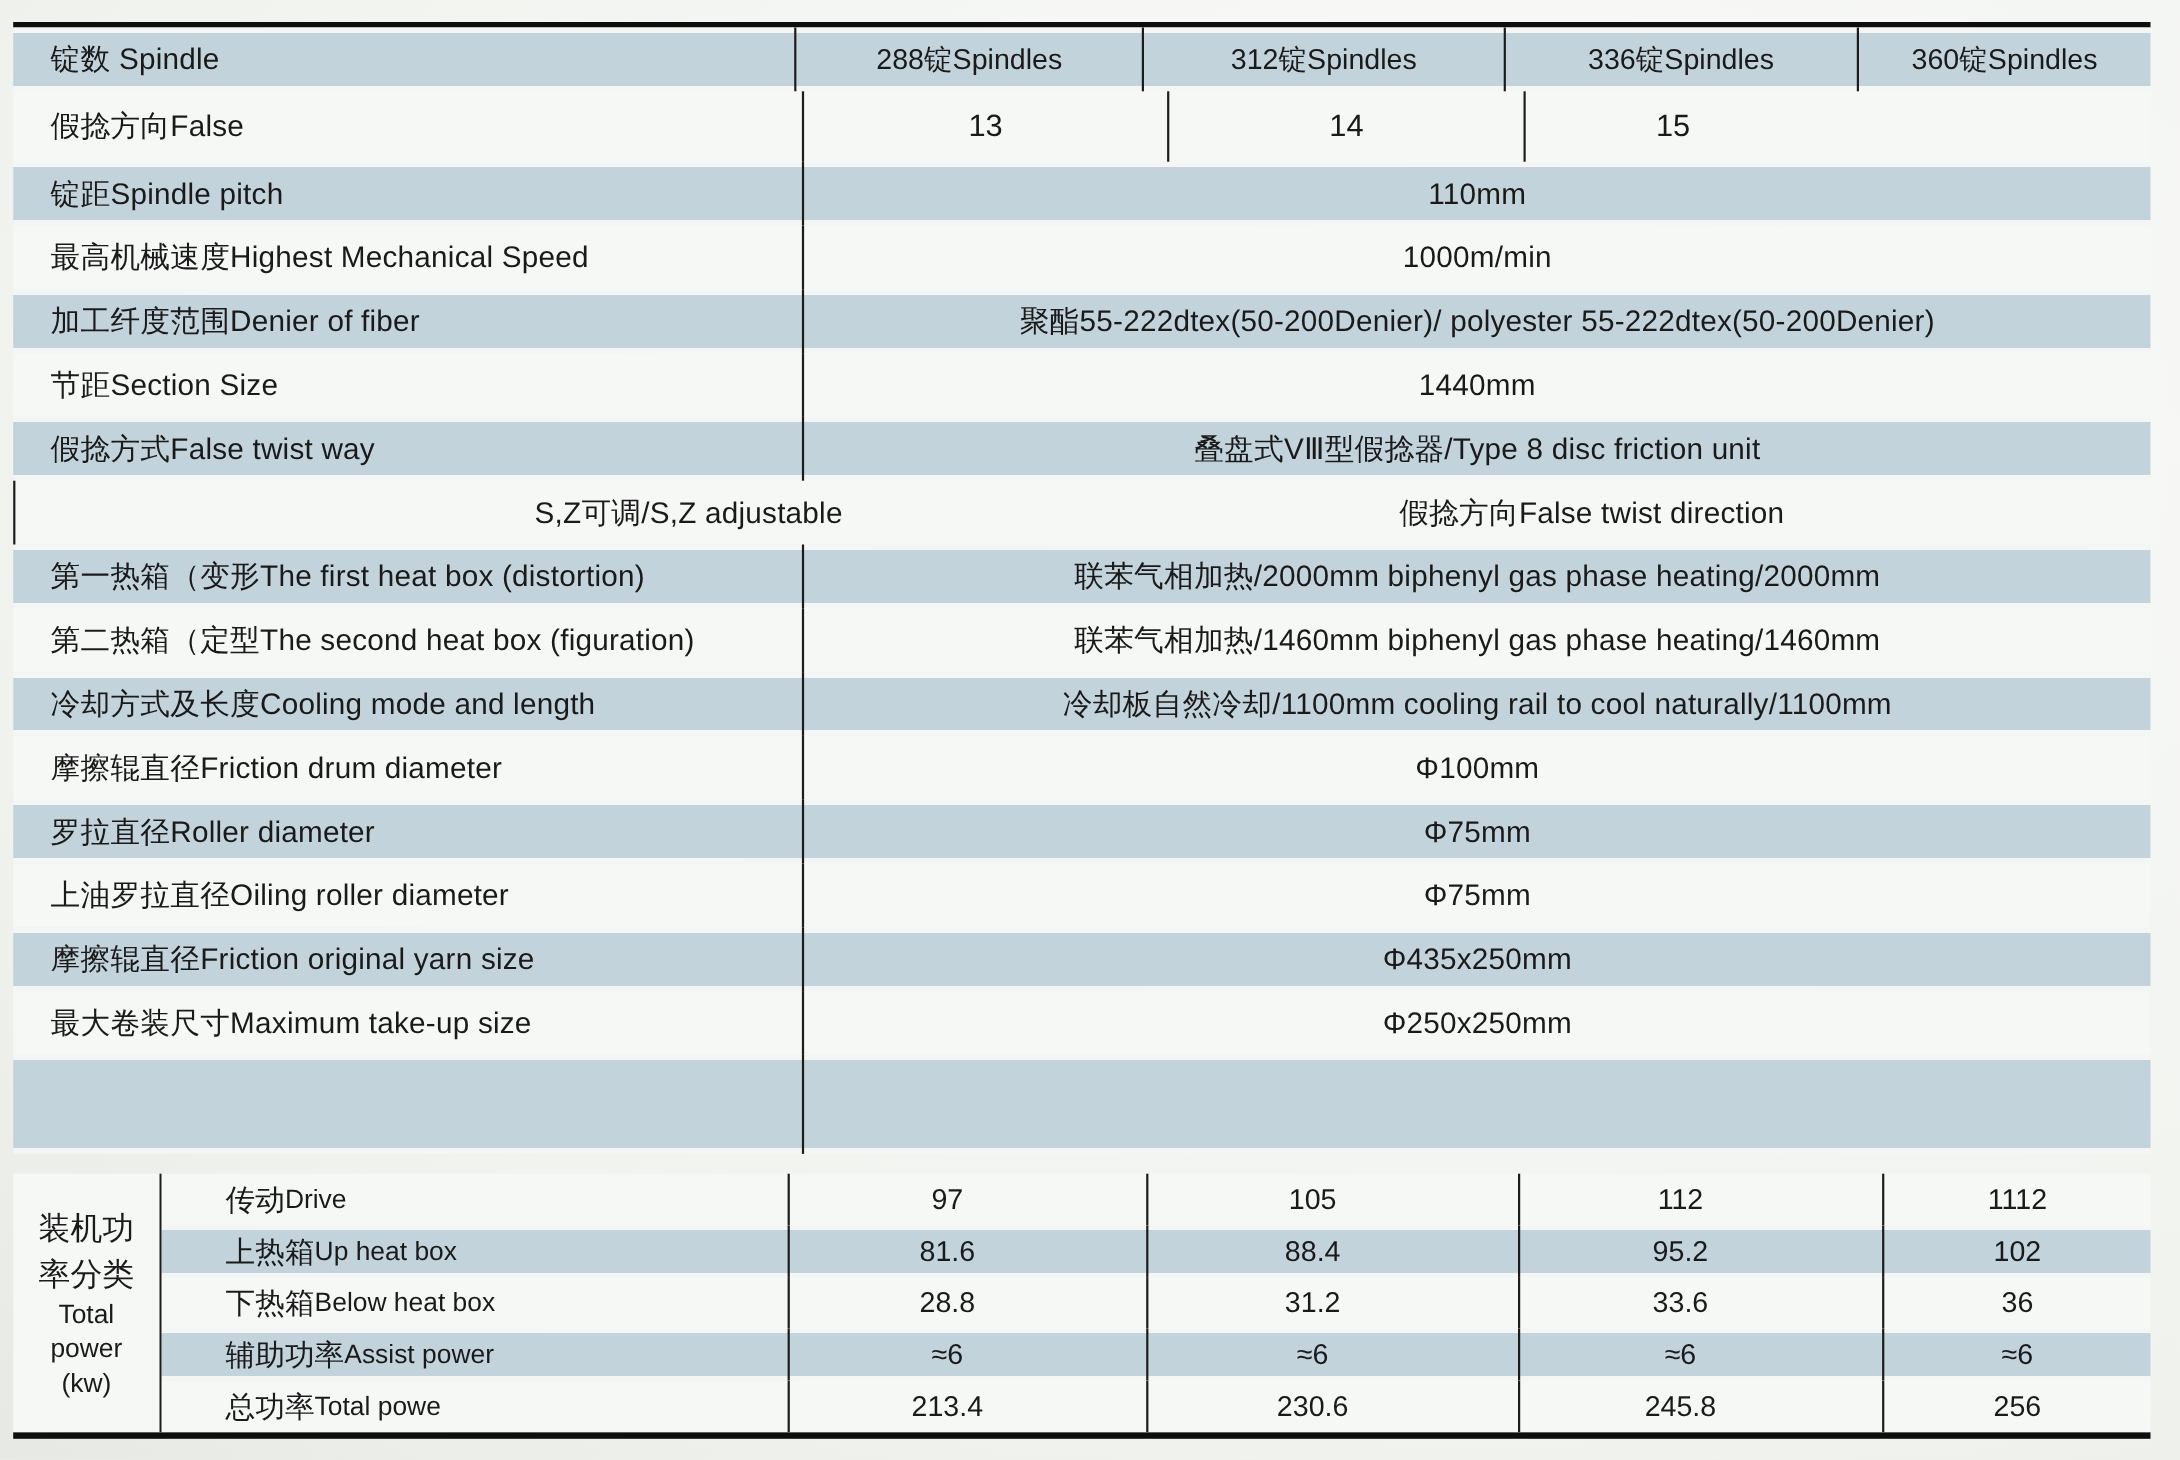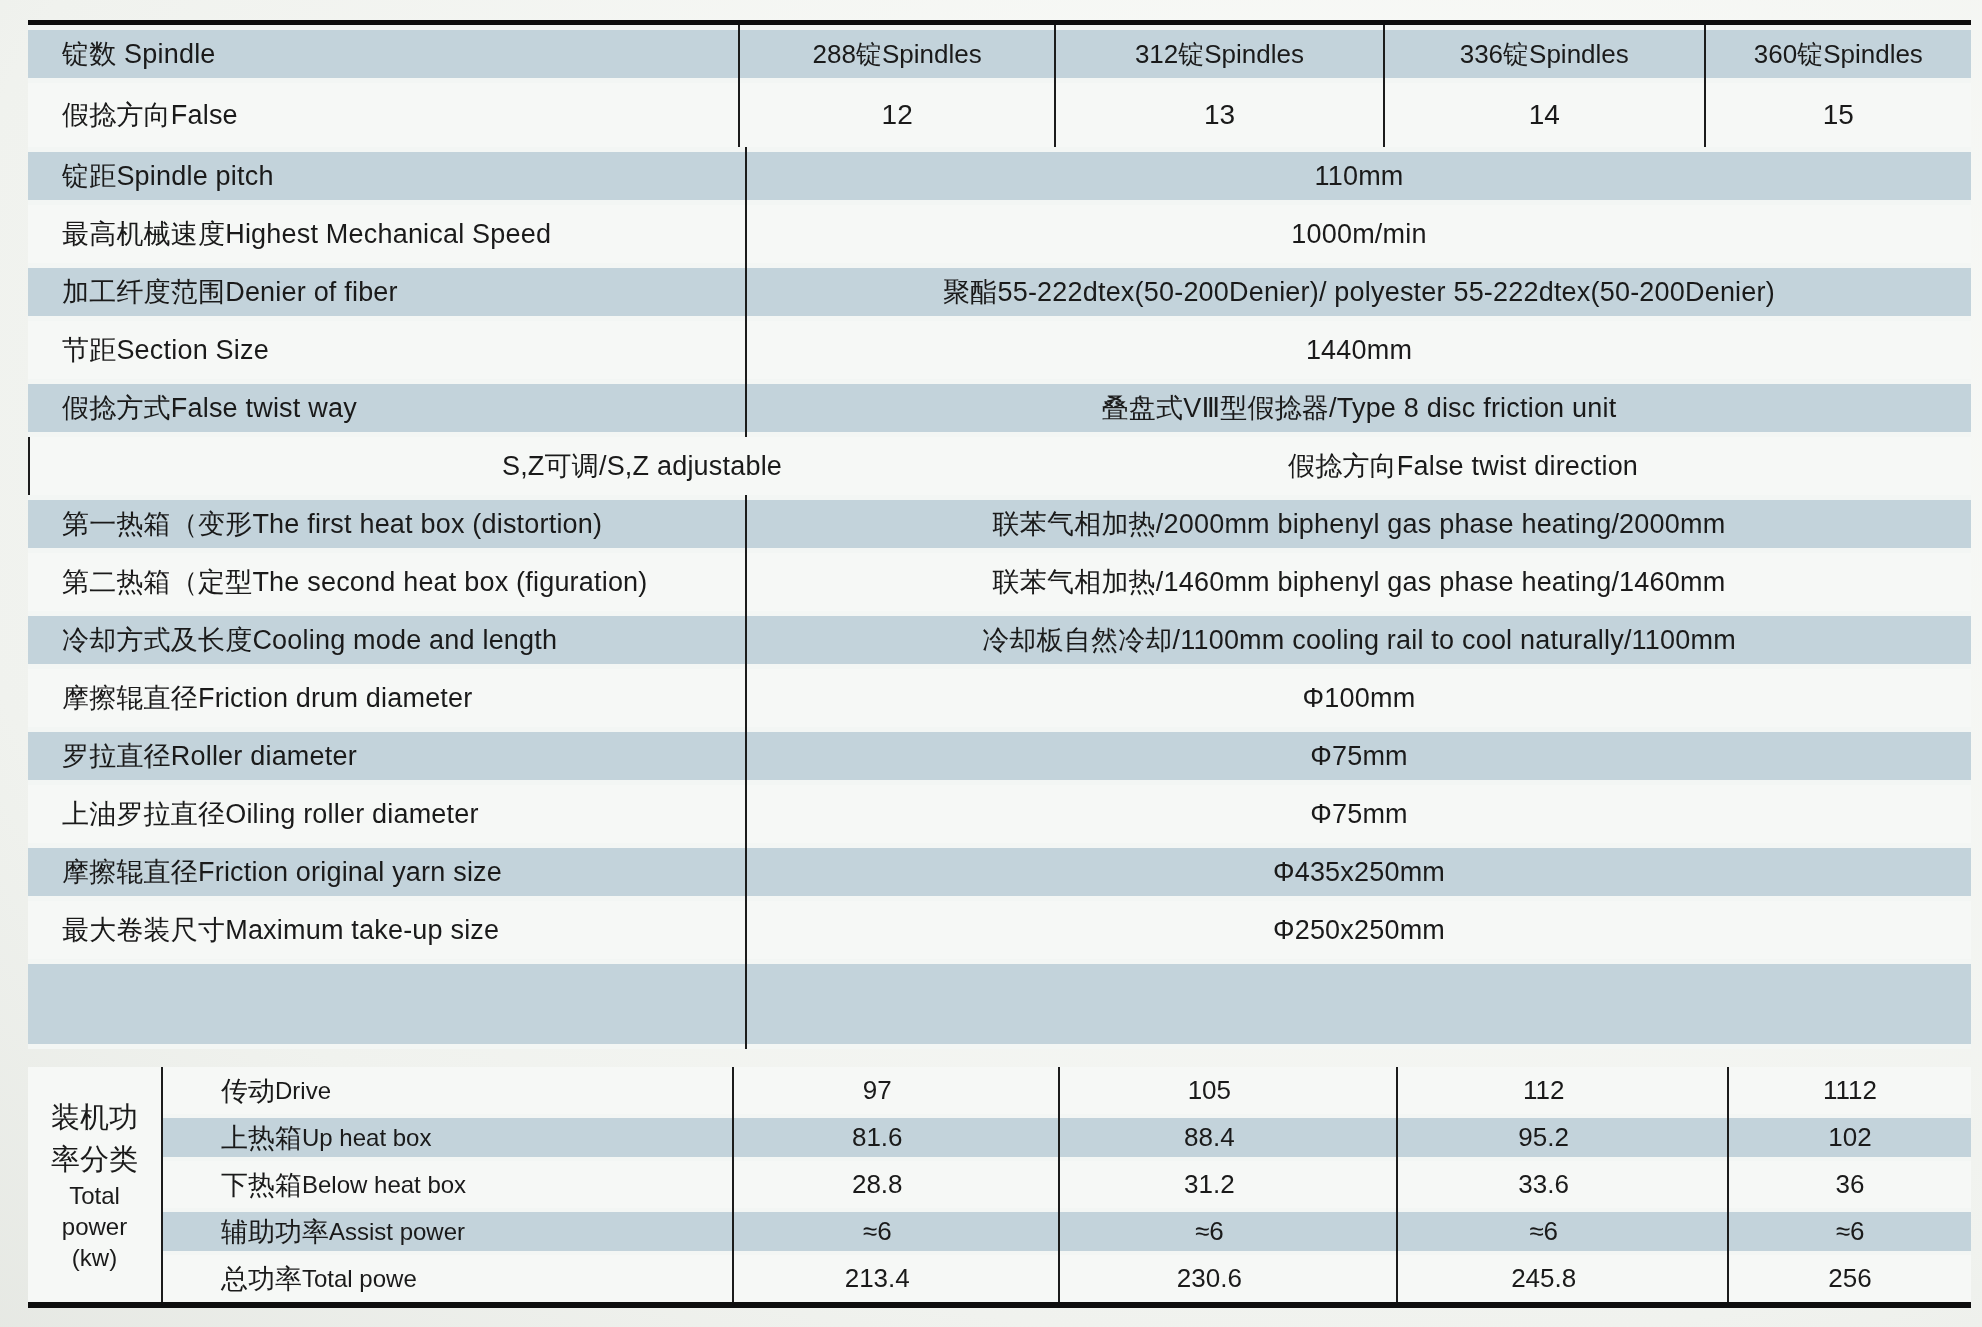--- a/index.html
+++ b/index.html
@@ -16,21 +16,21 @@
     color:var(--ink);
     background:#eef0ec;
   }
   .stage{
     position:relative;
     width:1982px;height:1327px;
     background:radial-gradient(130% 130% at 68% 30%, #fbfcfa 0%, #f0f2ee 55%, #daddd7 100%);
     overflow:hidden;
   }
   .tbl{
-    position:absolute;left:28px;top:20px;width:1943px;
+    position:absolute;left:12px;top:20px;width:1943px;
   }
   .hline{background:#0e0e0e;width:100%;}
   .topline{height:5px;}
   .bottomline{height:6px;}
   .row{display:flex;width:100%;}
   .row.blue{
     background:linear-gradient(to bottom,
       var(--gapline) 0,var(--gapline) 5px,
       var(--blue) 5px,var(--blue) calc(100% - 5px),
       var(--gapline) calc(100% - 5px),var(--gapline) 100%);
@@ -90,21 +90,20 @@
     <div class="row blue h58">
       <div class="cell lbl">锭数 Spindle</div>
       <div class="cell val c1 bl">288锭Spindles</div>
       <div class="cell val c2 bl">312锭Spindles</div>
       <div class="cell val c3 bl">336锭Spindles</div>
       <div class="cell val c4 bl">360锭Spindles</div>
     </div>
 
     <div class="row white h64">
       <div class="cell lbl">假捻方向False</div>
-      <div class="cell val num c1 bl">12</div>
       <div class="cell val num c2 bl">13</div>
       <div class="cell val num c3 bl">14</div>
       <div class="cell val num c4 bl">15</div>
     </div>
 
     <div class="row blue h58">
       <div class="cell lbl">锭距Spindle pitch</div>
       <div class="cell span-cell bl">110mm</div>
     </div>
     <div class="row white h58">

